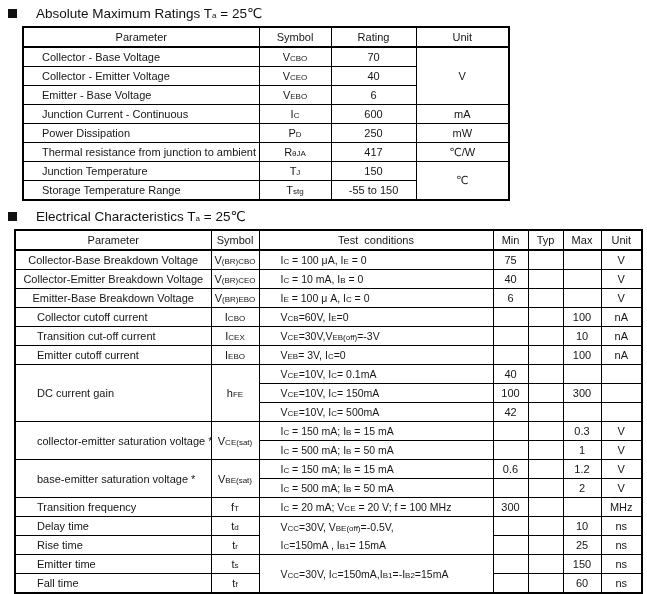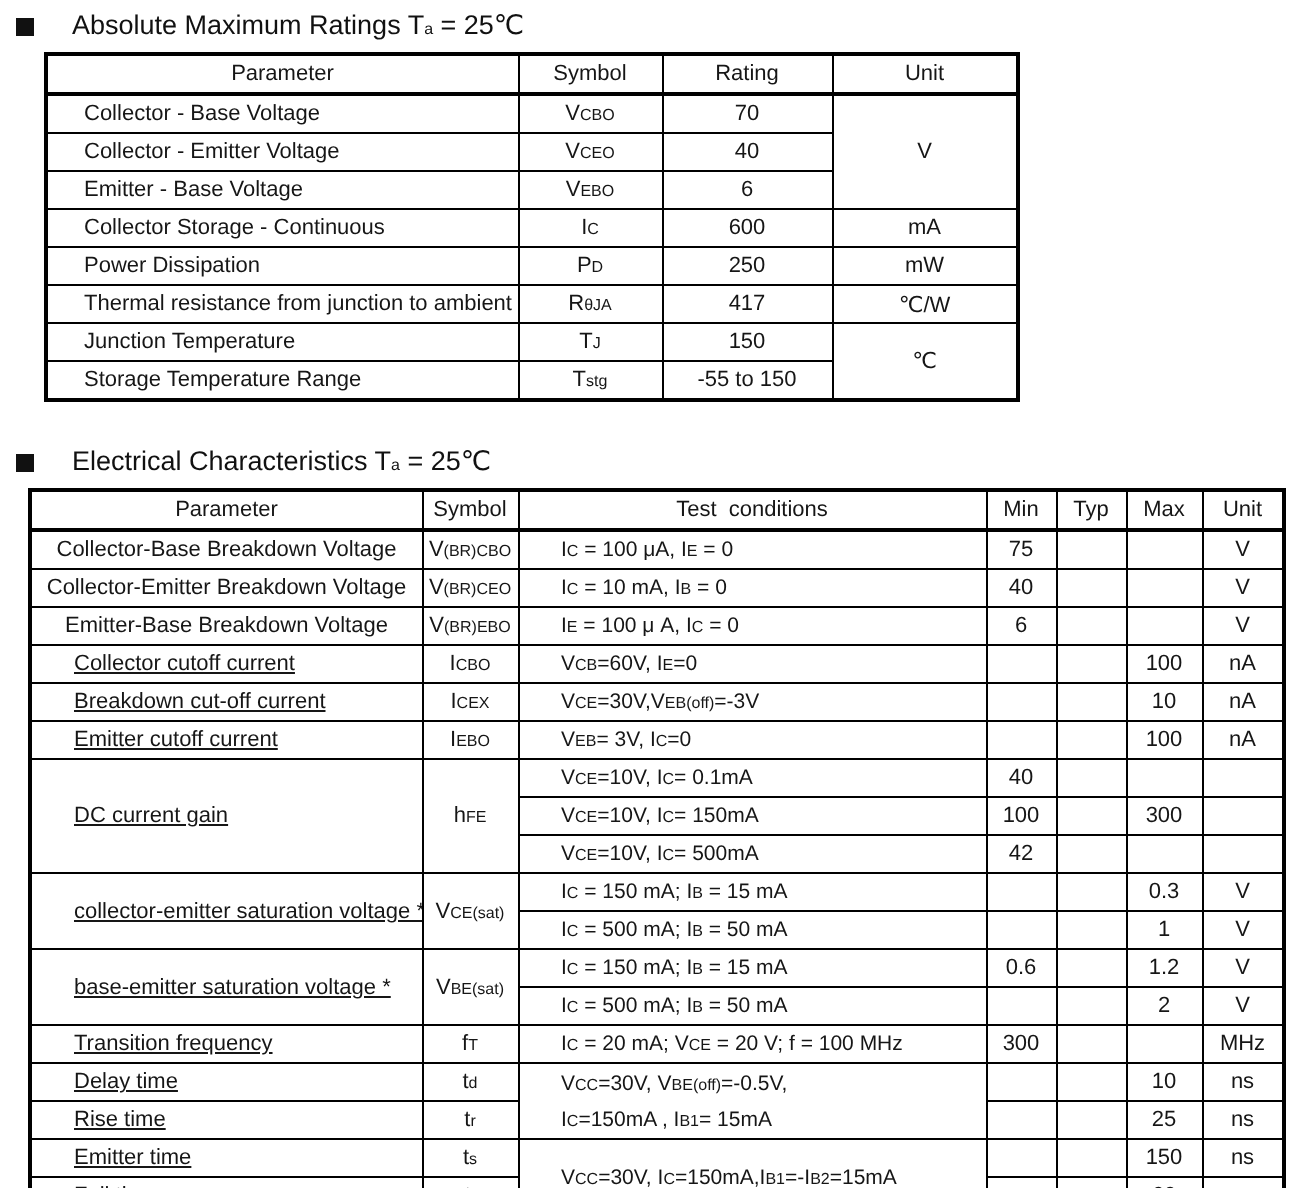--- a/index.html
+++ b/index.html
@@ -16,21 +16,21 @@
   table{border-collapse:collapse;table-layout:fixed;border:2px solid #000;}
   td,th{
     border:1px solid #000;font-size:11px;font-weight:normal;
     height:18px;padding:0;text-align:center;vertical-align:middle;
     white-space:nowrap;overflow:hidden;color:#161616;
   }
   thead th{border-bottom:2px solid #000;text-align:center;}
   .t1{margin-left:22px;width:486px;}
   .t2{margin-left:14px;width:627px;}
   .pl{text-align:left;padding-left:18px;}
-  .pl2{text-align:left;padding-left:21px;text-decoration:underline;}
+  .pl2{text-align:left;padding-left:21px;}
   .cond{text-align:left;padding-left:21px;font-size:10.5px;}
   .sub{font-size:8px;}
   .two-line div{height:18px;line-height:19px;}
 </style>
 </head>
 <body>
 
 <div class="sec-title">
   <span class="sq"></span>
   <span><span>Absolute Maximum Ratings T</span><span class="sub">a</span><span> = 25℃</span></span>
@@ -62,21 +62,21 @@
       <td class="pl">Collector - Emitter Voltage</td>
       <td><span>V</span><span class="sub">CEO</span></td>
       <td>40</td>
     </tr>
     <tr>
       <td class="pl">Emitter - Base Voltage</td>
       <td><span>V</span><span class="sub">EBO</span></td>
       <td>6</td>
     </tr>
     <tr>
-      <td class="pl">Collector Storage  - Continuous</td>
+      <td class="pl">Junction Current  - Continuous</td>
       <td><span>I</span><span class="sub">C</span></td>
       <td>600</td>
       <td>mA</td>
     </tr>
     <tr>
       <td class="pl">Power Dissipation</td>
       <td><span>P</span><span class="sub">D</span></td>
       <td>250</td>
       <td>mW</td>
     </tr>
@@ -93,21 +93,21 @@
       <td rowspan="2">℃</td>
     </tr>
     <tr>
       <td class="pl">Storage Temperature Range</td>
       <td><span>T</span><span class="sub">stg</span></td>
       <td>-55 to 150</td>
     </tr>
   </tbody>
 </table>
 
-<div class="sec-title" style="margin-top:22px;">
+<div class="sec-title" style="margin-top:7px;">
   <span class="sq"></span>
   <span><span>Electrical Characteristics T</span><span class="sub">a</span><span> = 25℃</span></span>
 </div>
 
 <table class="t2">
   <colgroup>
       <col style="width:196px">
       <col style="width:48px">
       <col style="width:234px">
       <col style="width:35px">
@@ -157,21 +157,21 @@
     <tr>
       <td class="pl2">Collector cutoff current</td>
       <td><span>I</span><span class="sub">CBO</span></td>
       <td class="cond"><span>V</span><span class="sub">CB</span><span>=60V, I</span><span class="sub">E</span><span>=0</span></td>
       <td></td>
       <td></td>
       <td>100</td>
       <td>nA</td>
     </tr>
     <tr>
-      <td class="pl2">Breakdown cut-off current</td>
+      <td class="pl2">Transition cut-off current</td>
       <td><span>I</span><span class="sub">CEX</span></td>
       <td class="cond"><span>V</span><span class="sub">CE</span><span>=30V,V</span><span class="sub">EB(off)</span><span>=-3V</span></td>
       <td></td>
       <td></td>
       <td>10</td>
       <td>nA</td>
     </tr>
     <tr>
       <td class="pl2">Emitter cutoff current</td>
       <td><span>I</span><span class="sub">EBO</span></td>

